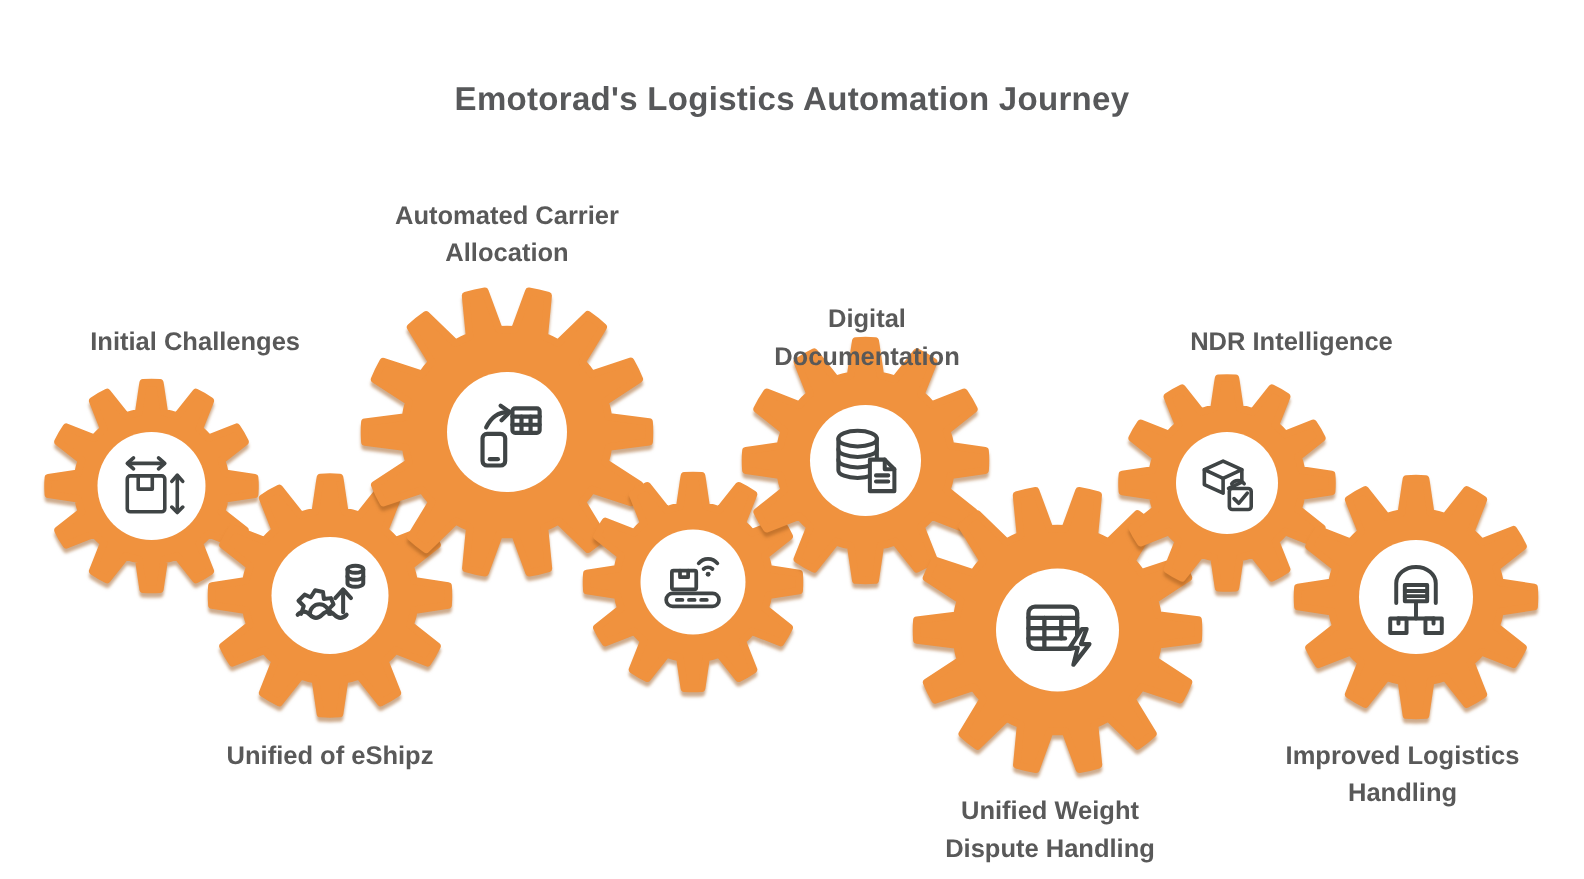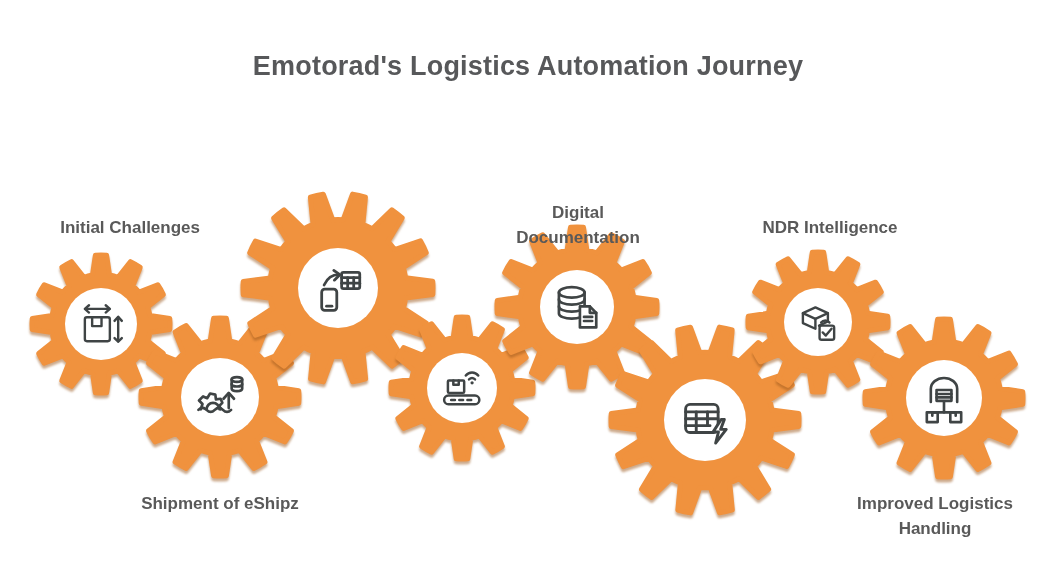--- a/index.html
+++ b/index.html
@@ -6,21 +6,21 @@
   .canvas{
     position:relative;
     width:1056px;height:586px;
     background:#ffffff;
     overflow:hidden;
     font-family:"Liberation Sans", sans-serif;
   }
   .title{
     position:absolute;top:54px;left:0;width:1056px;
     margin:0;text-align:center;
-    font-size:27px;font-weight:700;line-height:24px;
+    font-size:22px;font-weight:700;line-height:24px;
     color:#57585a;letter-spacing:.2px;
   }
   .gear-label{
     position:absolute;text-align:center;
     font-size:17px;font-weight:700;line-height:25px;
     color:#595959;
   }
   #gear-svg{position:absolute;left:0;top:0;}
   .gear-body{filter:drop-shadow(0 3.5px 1px rgba(155,88,28,.5));}
   #gear-svg symbol path,
@@ -164,18 +164,20 @@
         </g>
         <g transform="translate(944,398)">
           <path d="M-9.78 -56.03 L-6.40 -78.74 A79 79 0 0 1 6.40 -78.74 L9.78 -56.03 A56.879999999999995 56.879999999999995 0 0 1 19.55 -53.42 L33.82 -71.39 A79 79 0 0 1 44.92 -64.99 L36.49 -43.64 A56.879999999999995 56.879999999999995 0 0 1 43.64 -36.49 L64.99 -44.92 A79 79 0 0 1 71.39 -33.82 L53.42 -19.55 A56.879999999999995 56.879999999999995 0 0 1 56.03 -9.78 L78.74 -6.40 A79 79 0 0 1 78.74 6.40 L56.03 9.78 A56.879999999999995 56.879999999999995 0 0 1 53.42 19.55 L71.39 33.82 A79 79 0 0 1 64.99 44.92 L43.64 36.49 A56.879999999999995 56.879999999999995 0 0 1 36.49 43.64 L44.92 64.99 A79 79 0 0 1 33.82 71.39 L19.55 53.42 A56.879999999999995 56.879999999999995 0 0 1 9.78 56.03 L6.40 78.74 A79 79 0 0 1 -6.40 78.74 L-9.78 56.03 A56.879999999999995 56.879999999999995 0 0 1 -19.55 53.42 L-33.82 71.39 A79 79 0 0 1 -44.92 64.99 L-36.49 43.64 A56.879999999999995 56.879999999999995 0 0 1 -43.64 36.49 L-64.99 44.92 A79 79 0 0 1 -71.39 33.82 L-53.42 19.55 A56.879999999999995 56.879999999999995 0 0 1 -56.03 9.78 L-78.74 6.40 A79 79 0 0 1 -78.74 -6.40 L-56.03 -9.78 A56.879999999999995 56.879999999999995 0 0 1 -53.42 -19.55 L-71.39 -33.82 A79 79 0 0 1 -64.99 -44.92 L-43.64 -36.49 A56.879999999999995 56.879999999999995 0 0 1 -36.49 -43.64 L-44.92 -64.99 A79 79 0 0 1 -33.82 -71.39 L-19.55 -53.42 A56.879999999999995 56.879999999999995 0 0 1 -9.78 -56.03 Z" fill="#F0923E" stroke="#F0923E" stroke-width="5" stroke-linejoin="round" class="gear-body"></path>
           <circle r="38" fill="#FFFFFF"></circle>
           <use href="#warehouse-distribution-icon" x="-27.5" y="-27.5" width="55" height="55"></use>
         </g>
       </g>
   </svg>
 
   <div class="gear-label" style="left:0px;   top:215px; width:200px;text-align:right;">Initial Challenges</div>
-  <div class="gear-label" style="left:110px; top:491px; width:220px;">Shipment of eShipz</div>
+  <div class="gear-label" style="left:110px; top:491px; width:220px;">Unified of eShipz</div>
+  <div class="gear-label" style="left:238px; top:131px; width:200px;">Automated Carrier Allocation</div>
   <div class="gear-label" style="left:498px; top:168px; width:160px;margin-top:32px;">Digital Documentation</div>
-  <div class="gear-label" style="left:720px; top:215px; width:220px;">NDR Intelligence</div>
+  <div class="gear-label" style="left:615px; top:528px; width:170px;">Unified Weight Dispute Handling</div>
+  <div class="gear-label" style="left:751px; top:215px; width:220px;">NDR Intelligence</div>
   <div class="gear-label" style="left:840px; top:491px; width:190px;">Improved Logistics Handling</div>
 
 </div>
 
 </body></html>

